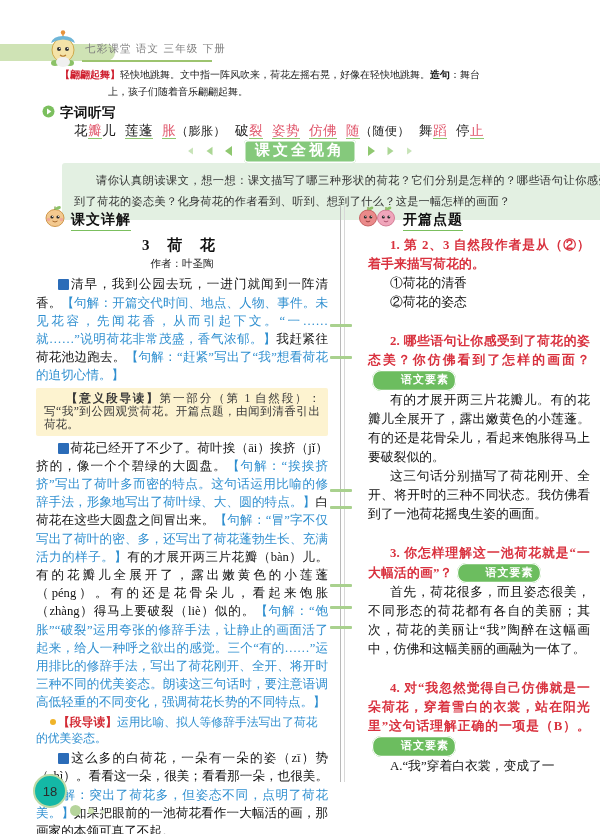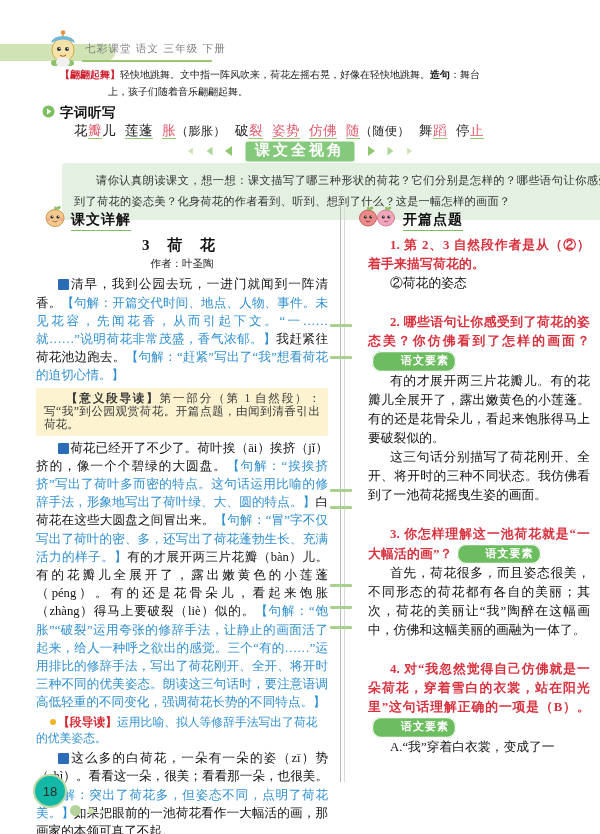--- a/index.html
+++ b/index.html
@@ -305,20 +305,21 @@
         </div>
         <p class="para"><span class="pnum">2</span><span>荷花已经开了不少了。荷叶挨（āi）挨挤（jǐ）挤的，像一个个碧绿的大圆盘。</span><span class="jj">【句解：“挨挨挤挤”写出了荷叶多而密的特点。这句话运用比喻的修辞手法，形象地写出了荷叶绿、大、圆的特点。】</span><span>白荷花在这些大圆盘之间冒出来。</span><span class="jj">【句解：“冒”字不仅写出了荷叶的密、多，还写出了荷花蓬勃生长、充满活力的样子。】</span><span>有的才展开两三片花瓣（bàn）儿。有的花瓣儿全展开了，露出嫩黄色的小莲蓬（péng）。有的还是花骨朵儿，看起来饱胀（zhàng）得马上要破裂（liè）似的。</span><span class="jj">【句解：“饱胀”“破裂”运用夸张的修辞手法，让静止的画面活了起来，给人一种呼之欲出的感觉。三个“有的……”运用排比的修辞手法，写出了荷花刚开、全开、将开时三种不同的优美姿态。朗读这三句话时，要注意语调高低轻重的不同变化，强调荷花长势的不同特点。】</span></p>
         <p class="dread"><span class="dot"></span><span class="dtag">【段导读】</span><span>运用比喻、拟人等修辞手法写出了荷花的优美姿态。</span></p>
         <p class="para"><span class="pnum">3</span><span>这么多的白荷花，一朵有一朵的姿（zī）势（shì）。看看这一朵，很美；看看那一朵，也很美。</span><span class="jj">【句解：突出了荷花多，但姿态不同，点明了荷花美。】</span><span>如果把眼前的一池荷花看作一大幅活的画，那画家的本领可真了不起。</span></p>
       </div>
   </div>
 
   <div class="rcol">
     <div id="rbody">
         <p class="q"><span>1. 第 2、3 自然段作者是从（②）着手来描写荷花的。</span></p>
+        <p class="opt"><span>①荷花的清香</span></p>
         <p class="opt"><span>②荷花的姿态</span></p>
         <div class="sp-lg"></div>
         <p class="q"><span>2. 哪些语句让你感受到了荷花的姿态美？你仿佛看到了怎样的画面？</span><span class="badge">语文要素</span></p>
         <p class="ansp"><span>有的才展开两三片花瓣儿。有的花瓣儿全展开了，露出嫩黄色的小莲蓬。有的还是花骨朵儿，看起来饱胀得马上要破裂似的。</span></p>
         <p class="ansp"><span>这三句话分别描写了荷花刚开、全开、将开时的三种不同状态。我仿佛看到了一池荷花摇曳生姿的画面。</span></p>
         <div class="sp-lg"></div>
         <p class="q"><span>3. 你怎样理解这一池荷花就是“一大幅活的画”？</span><span class="badge">语文要素</span></p>
         <p class="ansp"><span>首先，荷花很多，而且姿态很美，不同形态的荷花都有各自的美丽；其次，荷花的美丽让“我”陶醉在这幅画中，仿佛和这幅美丽的画融为一体了。</span></p>
         <div class="sp-lg"></div>
         <p class="q"><span>4. 对“我忽然觉得自己仿佛就是一朵荷花，穿着雪白的衣裳，站在阳光里”这句话理解正确的一项是（B）。</span><span class="badge">语文要素</span></p>

